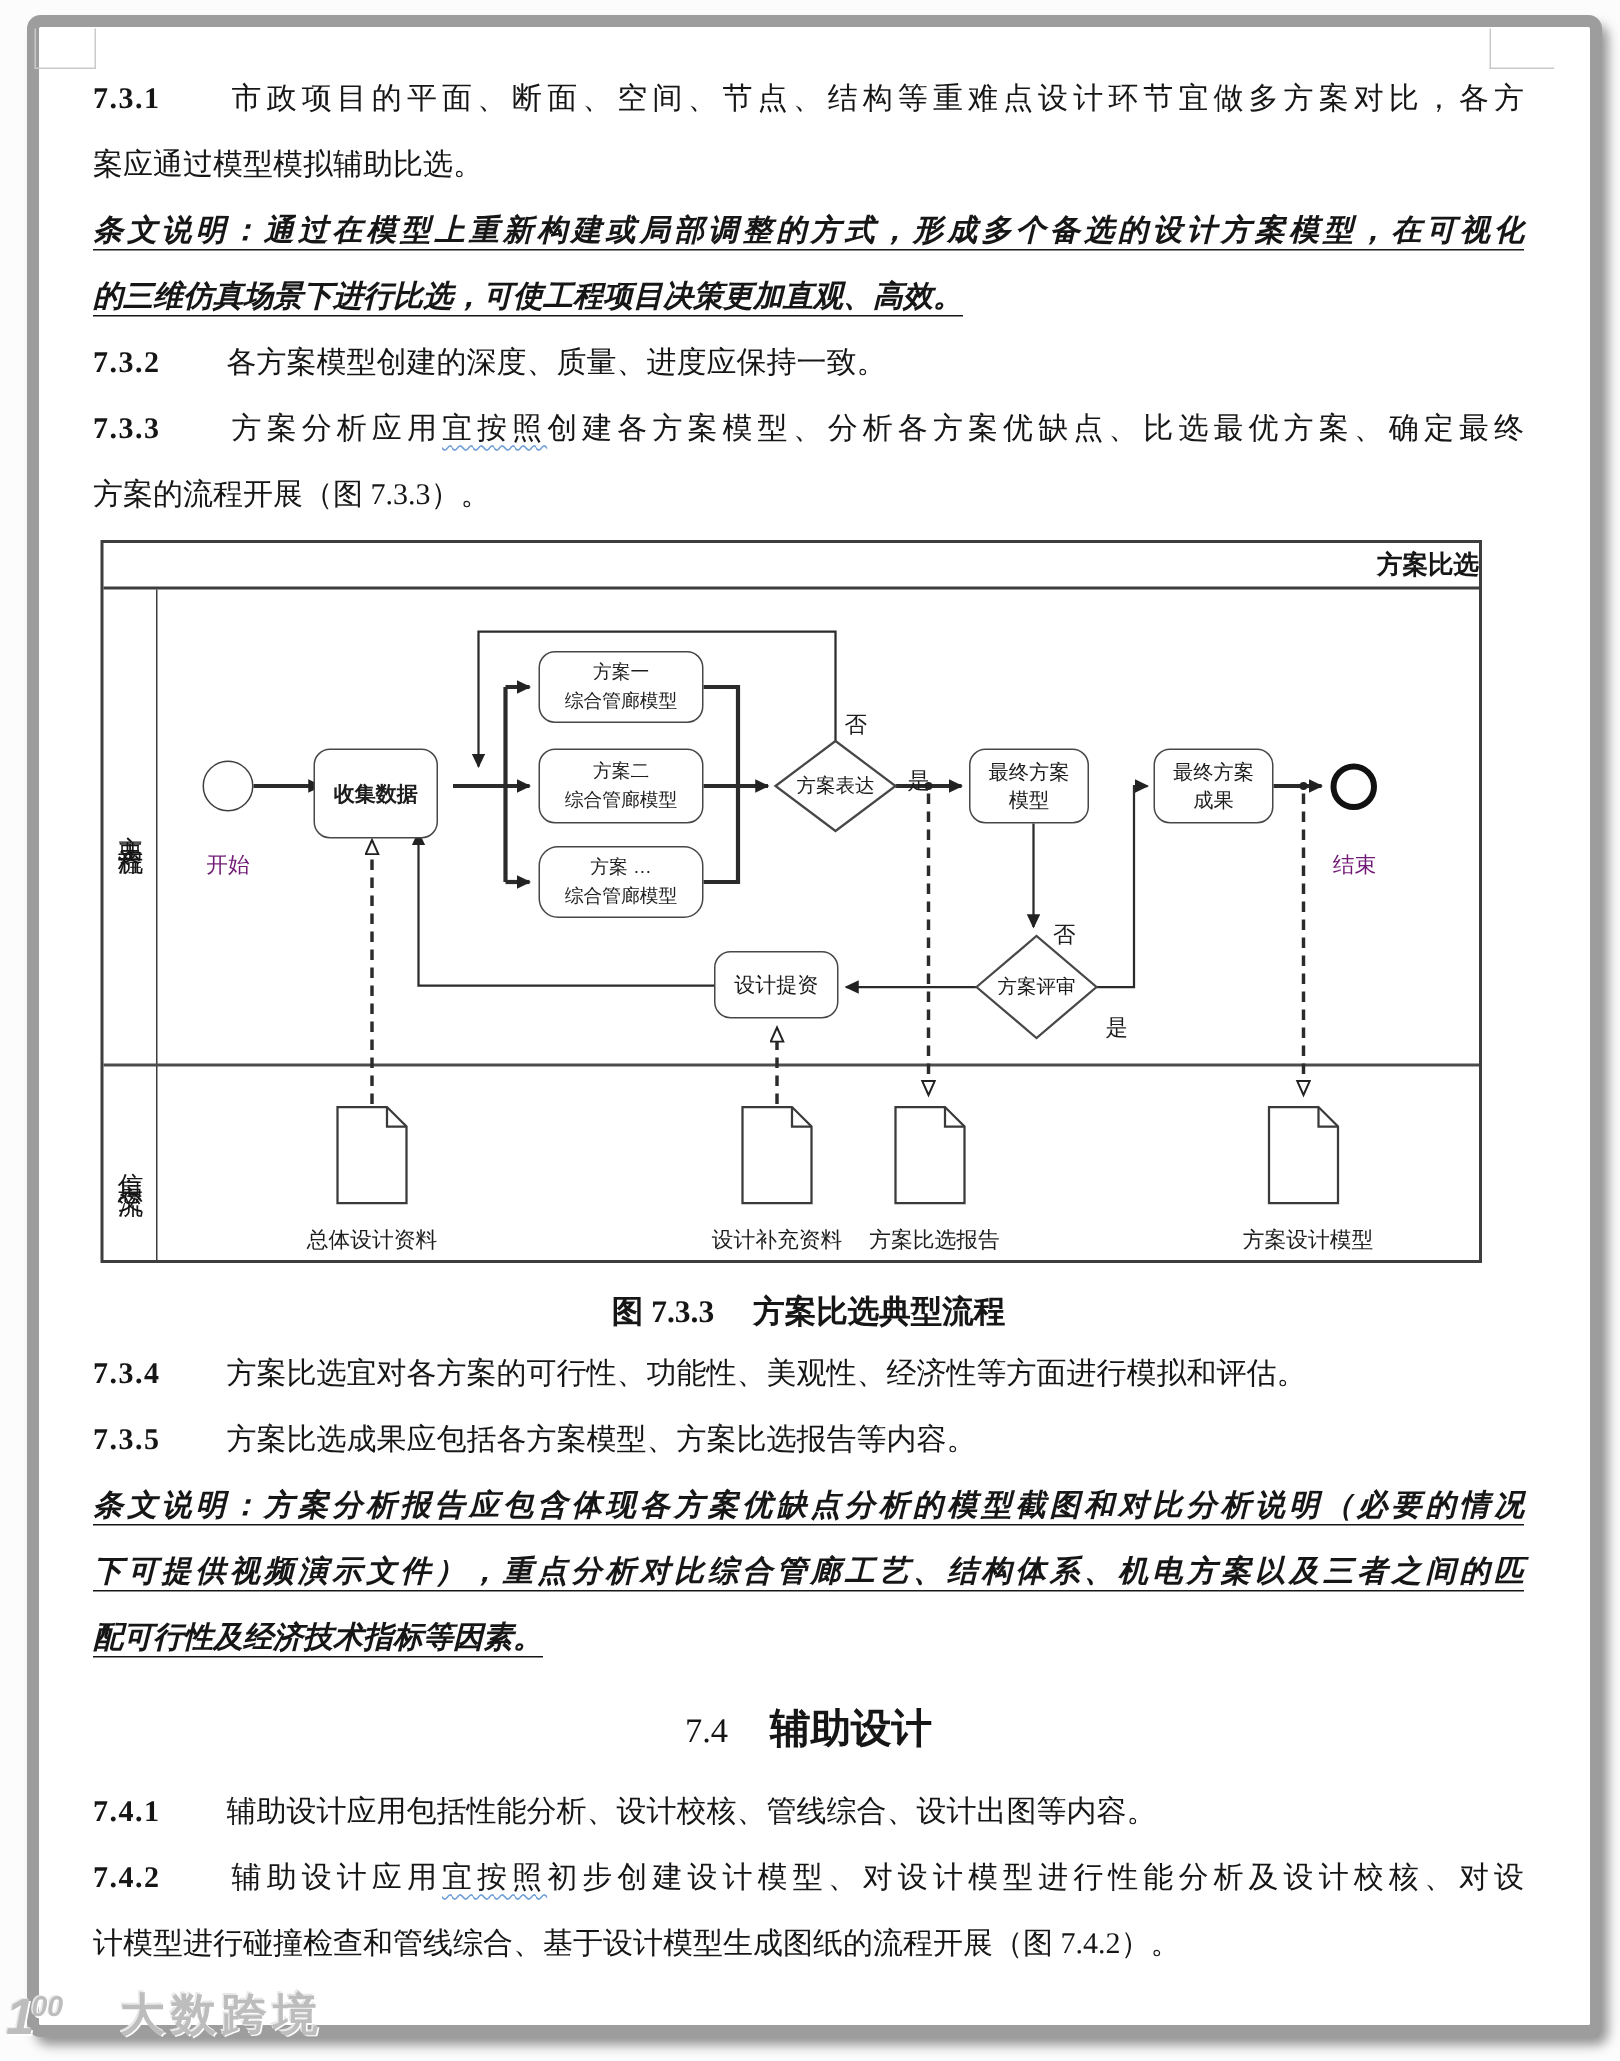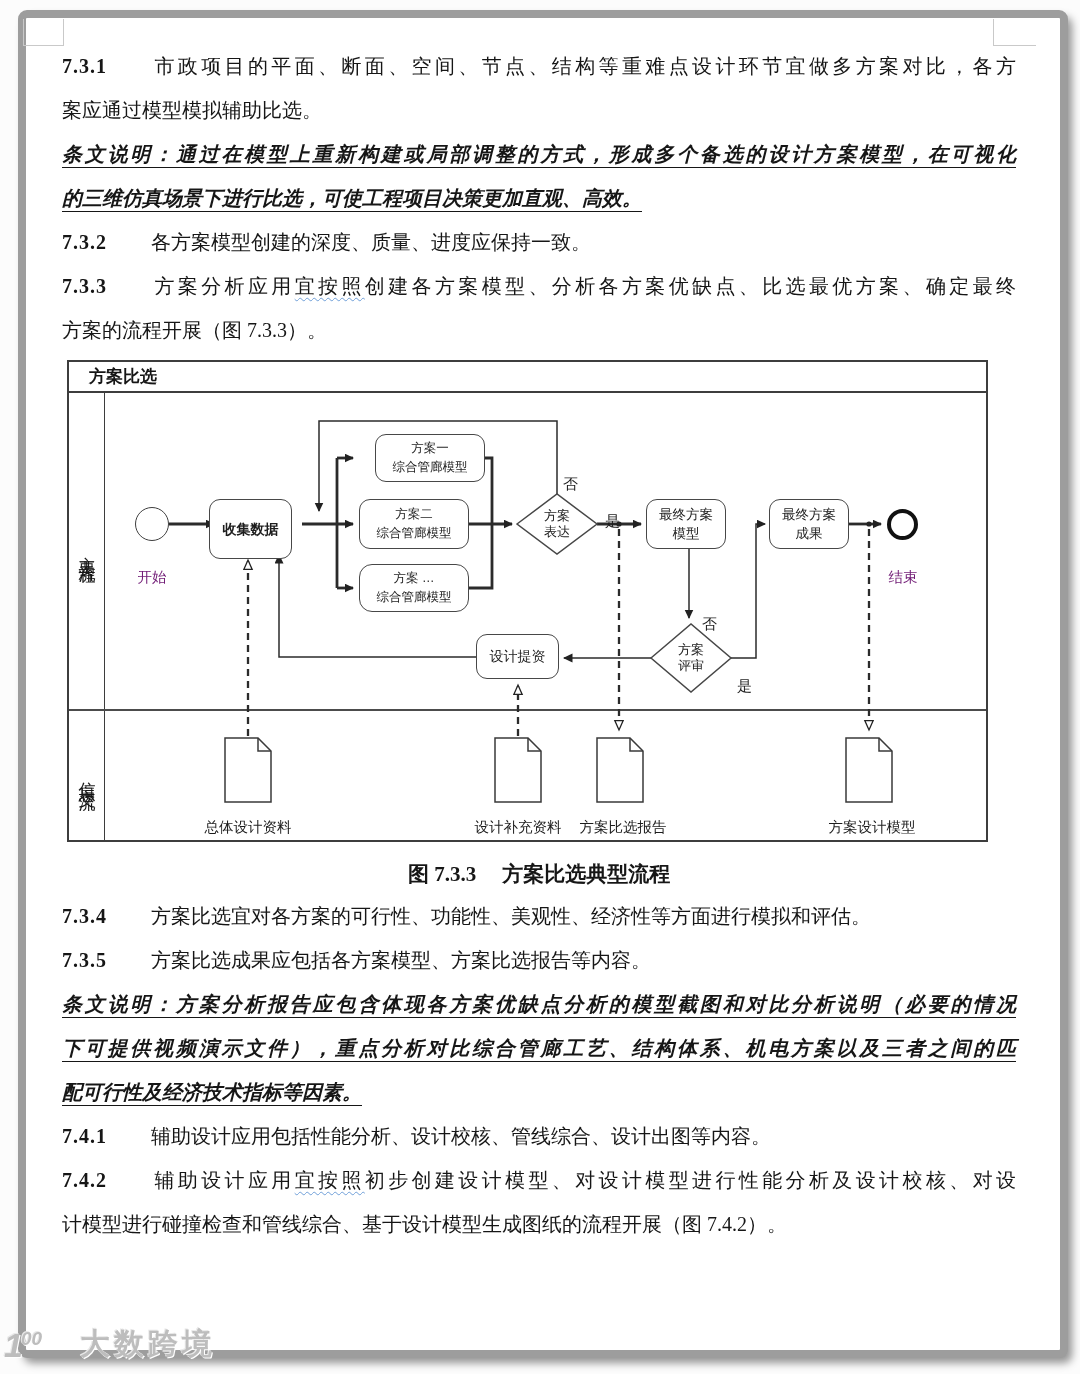--- a/index.html
+++ b/index.html
@@ -27,36 +27,36 @@
         text-decoration-color:#6f9fd8;text-decoration-thickness:1.2px;text-underline-offset:4px;}
   .caption{margin:16px 0 4px;text-align:center;font-weight:bold;font-size:21px;line-height:32px;}
   .capgap{display:inline-block;width:26px;}
   .sec{margin:16px 0 10px;text-align:center;font-weight:normal;font-size:23px;line-height:44px;}
   .secgap{display:inline-block;width:28px;}
   .sectitle{font-weight:bold;font-size:27px;}
   
   .chart{position:relative;width:921px;height:482px;margin:8px 0 0 5px;box-sizing:border-box;
          border:2px solid #3d3d3d;background:#fff;font-family:"Liberation Sans","DejaVu Sans",sans-serif;}
   .chart-title{position:absolute;left:0;right:0;top:0;height:29px;line-height:29px;
-         border-bottom:2px solid #3d3d3d;text-align:left;font-weight:600;font-size:17px;padding-left:20px;}
+         border-bottom:2px solid #3d3d3d;text-align:right;font-weight:600;font-size:17px;padding-left:20px;}
   .lane-col{position:absolute;left:0;top:31px;bottom:0;width:35px;border-right:1.6px solid #3d3d3d;}
   .lane{position:absolute;left:0;width:35px;display:flex;align-items:center;justify-content:center;}
   .lane span{writing-mode:vertical-rl;text-orientation:upright;font-size:17px;letter-spacing:4px;}
   .lane-main{top:0;height:316px;}
   .lane-info{top:318px;bottom:0;}
   .row-divider{position:absolute;left:0;right:0;top:347px;height:2.4px;background:#4c4c4c;}
   .chart svg{position:absolute;left:0;top:0;}
   .node{position:absolute;box-sizing:border-box;background:#fff;border:1.6px solid #474747;
         border-radius:11px;display:flex;flex-direction:column;align-items:center;
         justify-content:center;text-align:center;font-size:13.5px;line-height:19px;color:#1d1d1d;}
   .evt{position:absolute;box-sizing:border-box;background:#fff;border-radius:50%;}
   .start-evt{left:66px;top:145px;width:34px;height:34px;border:1.8px solid #3f3f3f;}
   .end-evt{left:818px;top:147px;width:31px;height:31px;border:4.6px solid #111;}
   .flabel{position:absolute;font-size:14.5px;color:#701a75;text-align:center;}
-  .dlabel{position:absolute;display:flex;flex-direction:column;align-items:center;
+  .dlabel{position:absolute;display:flex;flex-direction:row;align-items:center;
           justify-content:center;font-size:13px;line-height:16px;text-align:center;color:#1d1d1d;}
   .yn{position:absolute;font-size:15px;color:#1d1d1d;}
   .doclabel{position:absolute;top:443px;width:130px;text-align:center;font-size:14.5px;color:#1d1d1d;}
   
   .wm{position:absolute;left:4px;top:1324px;z-index:9;display:flex;align-items:flex-end;
       color:#bdbdbd;text-shadow:1px 1px 0 #fff,-1px -1px 0 #e8e8e8;
       font-family:"Liberation Sans","DejaVu Sans",sans-serif;gap:20px;}
   .wm-logo{font-weight:bold;font-style:italic;font-size:34px;line-height:30px;letter-spacing:-2px;}
   .wm-sup{font-size:19px;vertical-align:12px;letter-spacing:0;}
   .wm-text{font-weight:bold;font-size:30px;line-height:32px;margin-left:18px;letter-spacing:4px;}
@@ -142,21 +142,21 @@
           <path d="M528 376 h33 l13 13 v51 h-46 Z"></path>
           <path d="M561 376 v13 h13" fill="none"></path>
           <path d="M777 376 h33 l13 13 v51 h-46 Z"></path>
           <path d="M810 376 v13 h13" fill="none"></path>
         </g>
       </svg>
 
       <div class="evt start-evt"></div>
       <div class="flabel" style="left:58px;top:193px;width:50px;">开始</div>
       <div class="node" style="left:140px;top:137px;width:83px;height:60px;font-size:14px;font-weight:bold;">收集数据</div>
-      <div class="node" style="left:306px;top:72px;width:110px;height:48px;font-size:12.5px;">
+      <div class="node" style="left:290px;top:72px;width:110px;height:48px;font-size:12.5px;">
           <span>方案一</span>
           <span>综合管廊模型</span>
         </div>
       <div class="node" style="left:290px;top:137px;width:110px;height:50px;font-size:12.5px;">
           <span>方案二</span>
           <span>综合管廊模型</span>
         </div>
       <div class="node" style="left:290px;top:202px;width:110px;height:48px;font-size:12.5px;border-radius:13px;">
           <span>方案 …</span>
           <span>综合管廊模型</span>
@@ -194,20 +194,21 @@
 
     <p class="caption"><b>图 7.3.3</b><span class="capgap"></span><b>方案比选典型流程</b></p>
 
     <p class="ln"><b class="num">7.3.4</b><span class="tab"></span><span>方案比选宜对各方案的可行性、功能性、美观性、经济性等方面进行模拟和评估。</span></p>
     <p class="ln"><b class="num">7.3.5</b><span class="tab"></span><span>方案比选成果应包括各方案模型、方案比选报告等内容。</span></p>
 
     <p class="ln note j">条文说明：方案分析报告应包含体现各方案优缺点分析的模型截图和对比分析说明（必要的情况</p>
     <p class="ln note j">下可提供视频演示文件），重点分析对比综合管廊工艺、结构体系、机电方案以及三者之间的匹</p>
     <p class="ln note">配可行性及经济技术指标等因素。</p>
 
+    <h2 class="sec"><span class="secnum">7.4</span><span class="secgap"></span><span class="sectitle">辅助设计</span></h2>
 
     <p class="ln"><b class="num">7.4.1</b><span class="tab"></span><span>辅助设计应用包括性能分析、设计校核、管线综合、设计出图等内容。</span></p>
 
     <p class="ln j"><b class="num">7.4.2</b><span class="tab"></span><span>辅助设计应用</span><span class="wavy">宜按照</span><span>初步创建设计模型、对设计模型进行性能分析及设计校核、对设</span></p>
     <p class="ln">计模型进行碰撞检查和管线综合、基于设计模型生成图纸的流程开展（图 7.4.2）。</p>
   </div>
 
   <div class="wm">
     <span class="wm-logo"><span>1</span><span class="wm-sup">00</span></span>
     <span class="wm-text">大数跨境</span>

